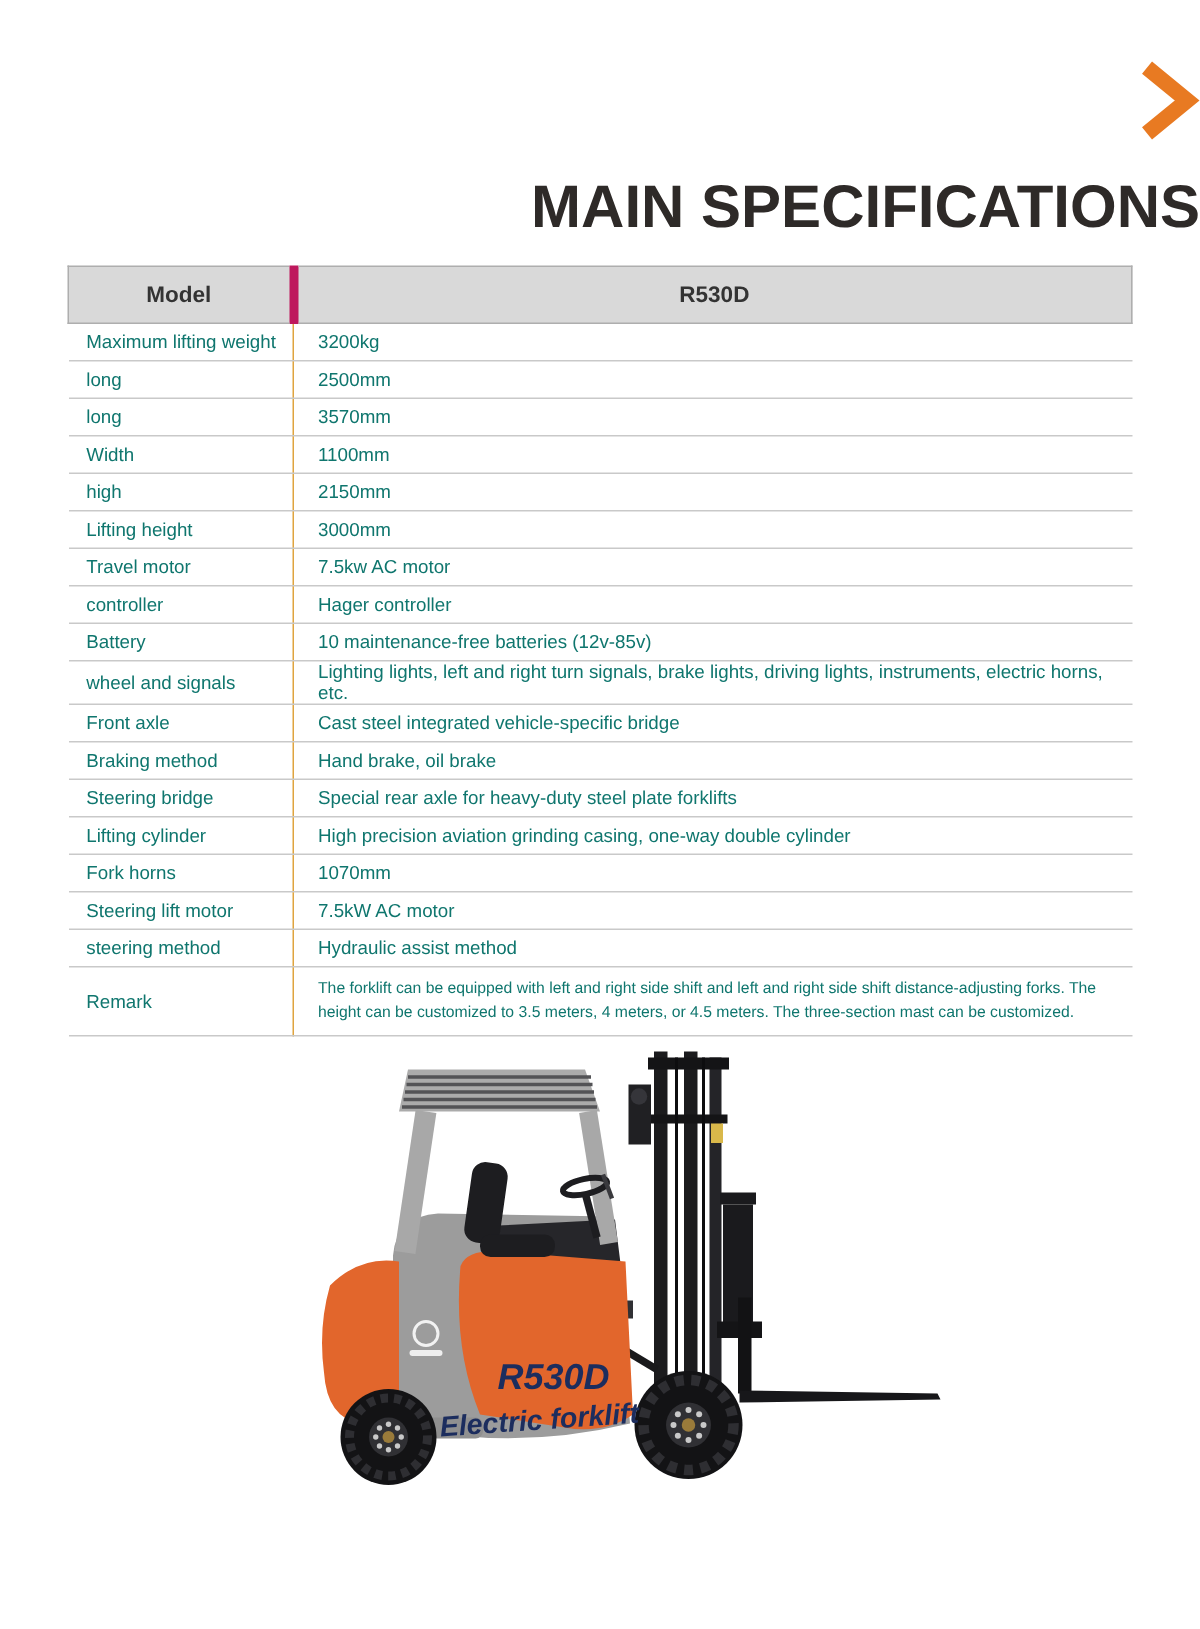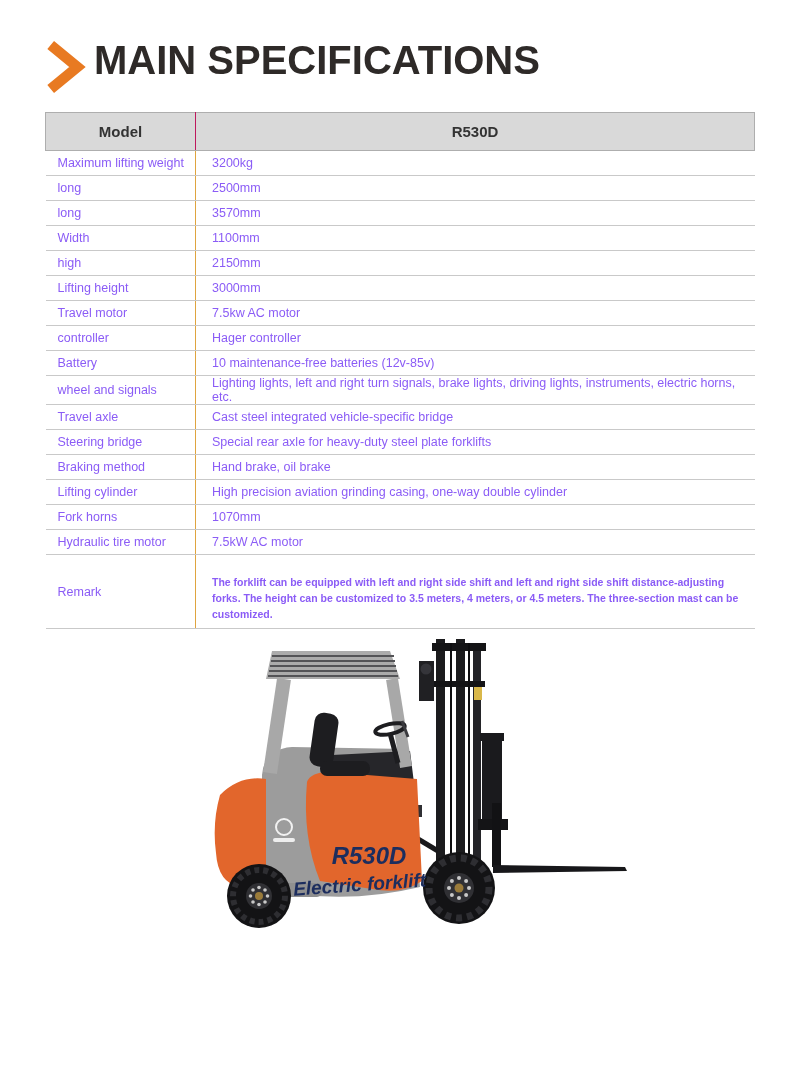--- a/index.html
+++ b/index.html
@@ -7,51 +7,52 @@
   body {
     width: 800px; height: 1086px;
     font-family: "Liberation Sans", sans-serif;
     color: #3d3d3d;
     overflow: hidden;
   }
   .page { width: 800px; height: 1086px; position: relative; }
 
   
   .title-row {
-    display: flex; align-items: flex-start; gap: 8px;
+    display: flex; align-items: flex-end; gap: 20px;
     padding: 38px 0 0 44px;
+    flex-direction: column;
   }
   .chev { width: 42px; height: 58px; flex: 0 0 auto; }
   h1.page-title {
     font-size: 40px; font-weight: 700; letter-spacing: 0px;
     color: #2e2a28;
   }
 
   
   .spec-table {
     width: 710px; margin: 16px 0 0 45px;
     border-collapse: collapse; table-layout: fixed;
   }
   .spec-table col.c1 { width: 150px; }
   .spec-table th {
     height: 38px; background: #d9d9d9;
     border: 1px solid #aeaeae;
     font-size: 15px; font-weight: 700; color: #333333;
     text-align: center;
   }
-  .spec-table th.col-label { border-right: 1px solid #be185d; }
+  .spec-table th.col-label { border-right: 6px solid #be185d; }
   .spec-table td {
     height: 25px; border-bottom: 1px solid #c9c9c9;
-    font-size: 12.5px; color: #8b5cf6; vertical-align: middle;
+    font-size: 12.5px; color: #0f766e; vertical-align: middle;
   }
   .spec-table td.lab { padding-left: 12px; border-right: 1px solid #dfa43f; }
   .spec-table td.val { padding-left: 16px; padding-right: 8px; }
   .spec-table tr.remark td { height: 46px; }
   .spec-table tr.remark td.val {
-    font-size: 10.5px; line-height: 1.5; padding: 20px 12px 6px 16px; font-weight: bold;
+    font-size: 10.5px; line-height: 1.5; padding: 6px 12px 6px 16px;
   }
 
   
   .figure { width: 420px; margin: 8px 0 0 212px; }
   .figure svg { display: block; }
 </style>
 </head>
 <body>
 
 <div class="page">
@@ -110,42 +111,46 @@
       </tr>
         <tr>
         <td class="lab">Battery</td>
         <td class="val">10 maintenance-free batteries (12v-85v)</td>
       </tr>
         <tr>
         <td class="lab">wheel and signals</td>
         <td class="val">Lighting lights, left and right turn signals, brake lights, driving lights, instruments, electric horns, etc.</td>
       </tr>
         <tr>
-        <td class="lab">Travel axle</td>
+        <td class="lab">Front axle</td>
         <td class="val">Cast steel integrated vehicle-specific bridge</td>
+      </tr>
+        <tr>
+        <td class="lab">Braking method</td>
+        <td class="val">Hand brake, oil brake</td>
       </tr>
         <tr>
         <td class="lab">Steering bridge</td>
         <td class="val">Special rear axle for heavy-duty steel plate forklifts</td>
       </tr>
         <tr>
-        <td class="lab">Braking method</td>
-        <td class="val">Hand brake, oil brake</td>
-      </tr>
-        <tr>
         <td class="lab">Lifting cylinder</td>
         <td class="val">High precision aviation grinding casing, one-way double cylinder</td>
       </tr>
         <tr>
         <td class="lab">Fork horns</td>
         <td class="val">1070mm</td>
       </tr>
         <tr>
-        <td class="lab">Hydraulic tire motor</td>
+        <td class="lab">Steering lift motor</td>
         <td class="val">7.5kW AC motor</td>
+      </tr>
+        <tr>
+        <td class="lab">steering method</td>
+        <td class="val">Hydraulic assist method</td>
       </tr>
         <tr class="remark">
         <td class="lab">Remark</td>
         <td class="val">The forklift can be equipped with left and right side shift and left and right side shift distance-adjusting forks. The height can be customized to 3.5 meters, 4 meters, or 4.5 meters. The three-section mast can be customized.</td>
       </tr>
       </tbody>
   </table>
 
   <div class="figure">
     <svg viewBox="0 0 420 300" width="420" height="300">

